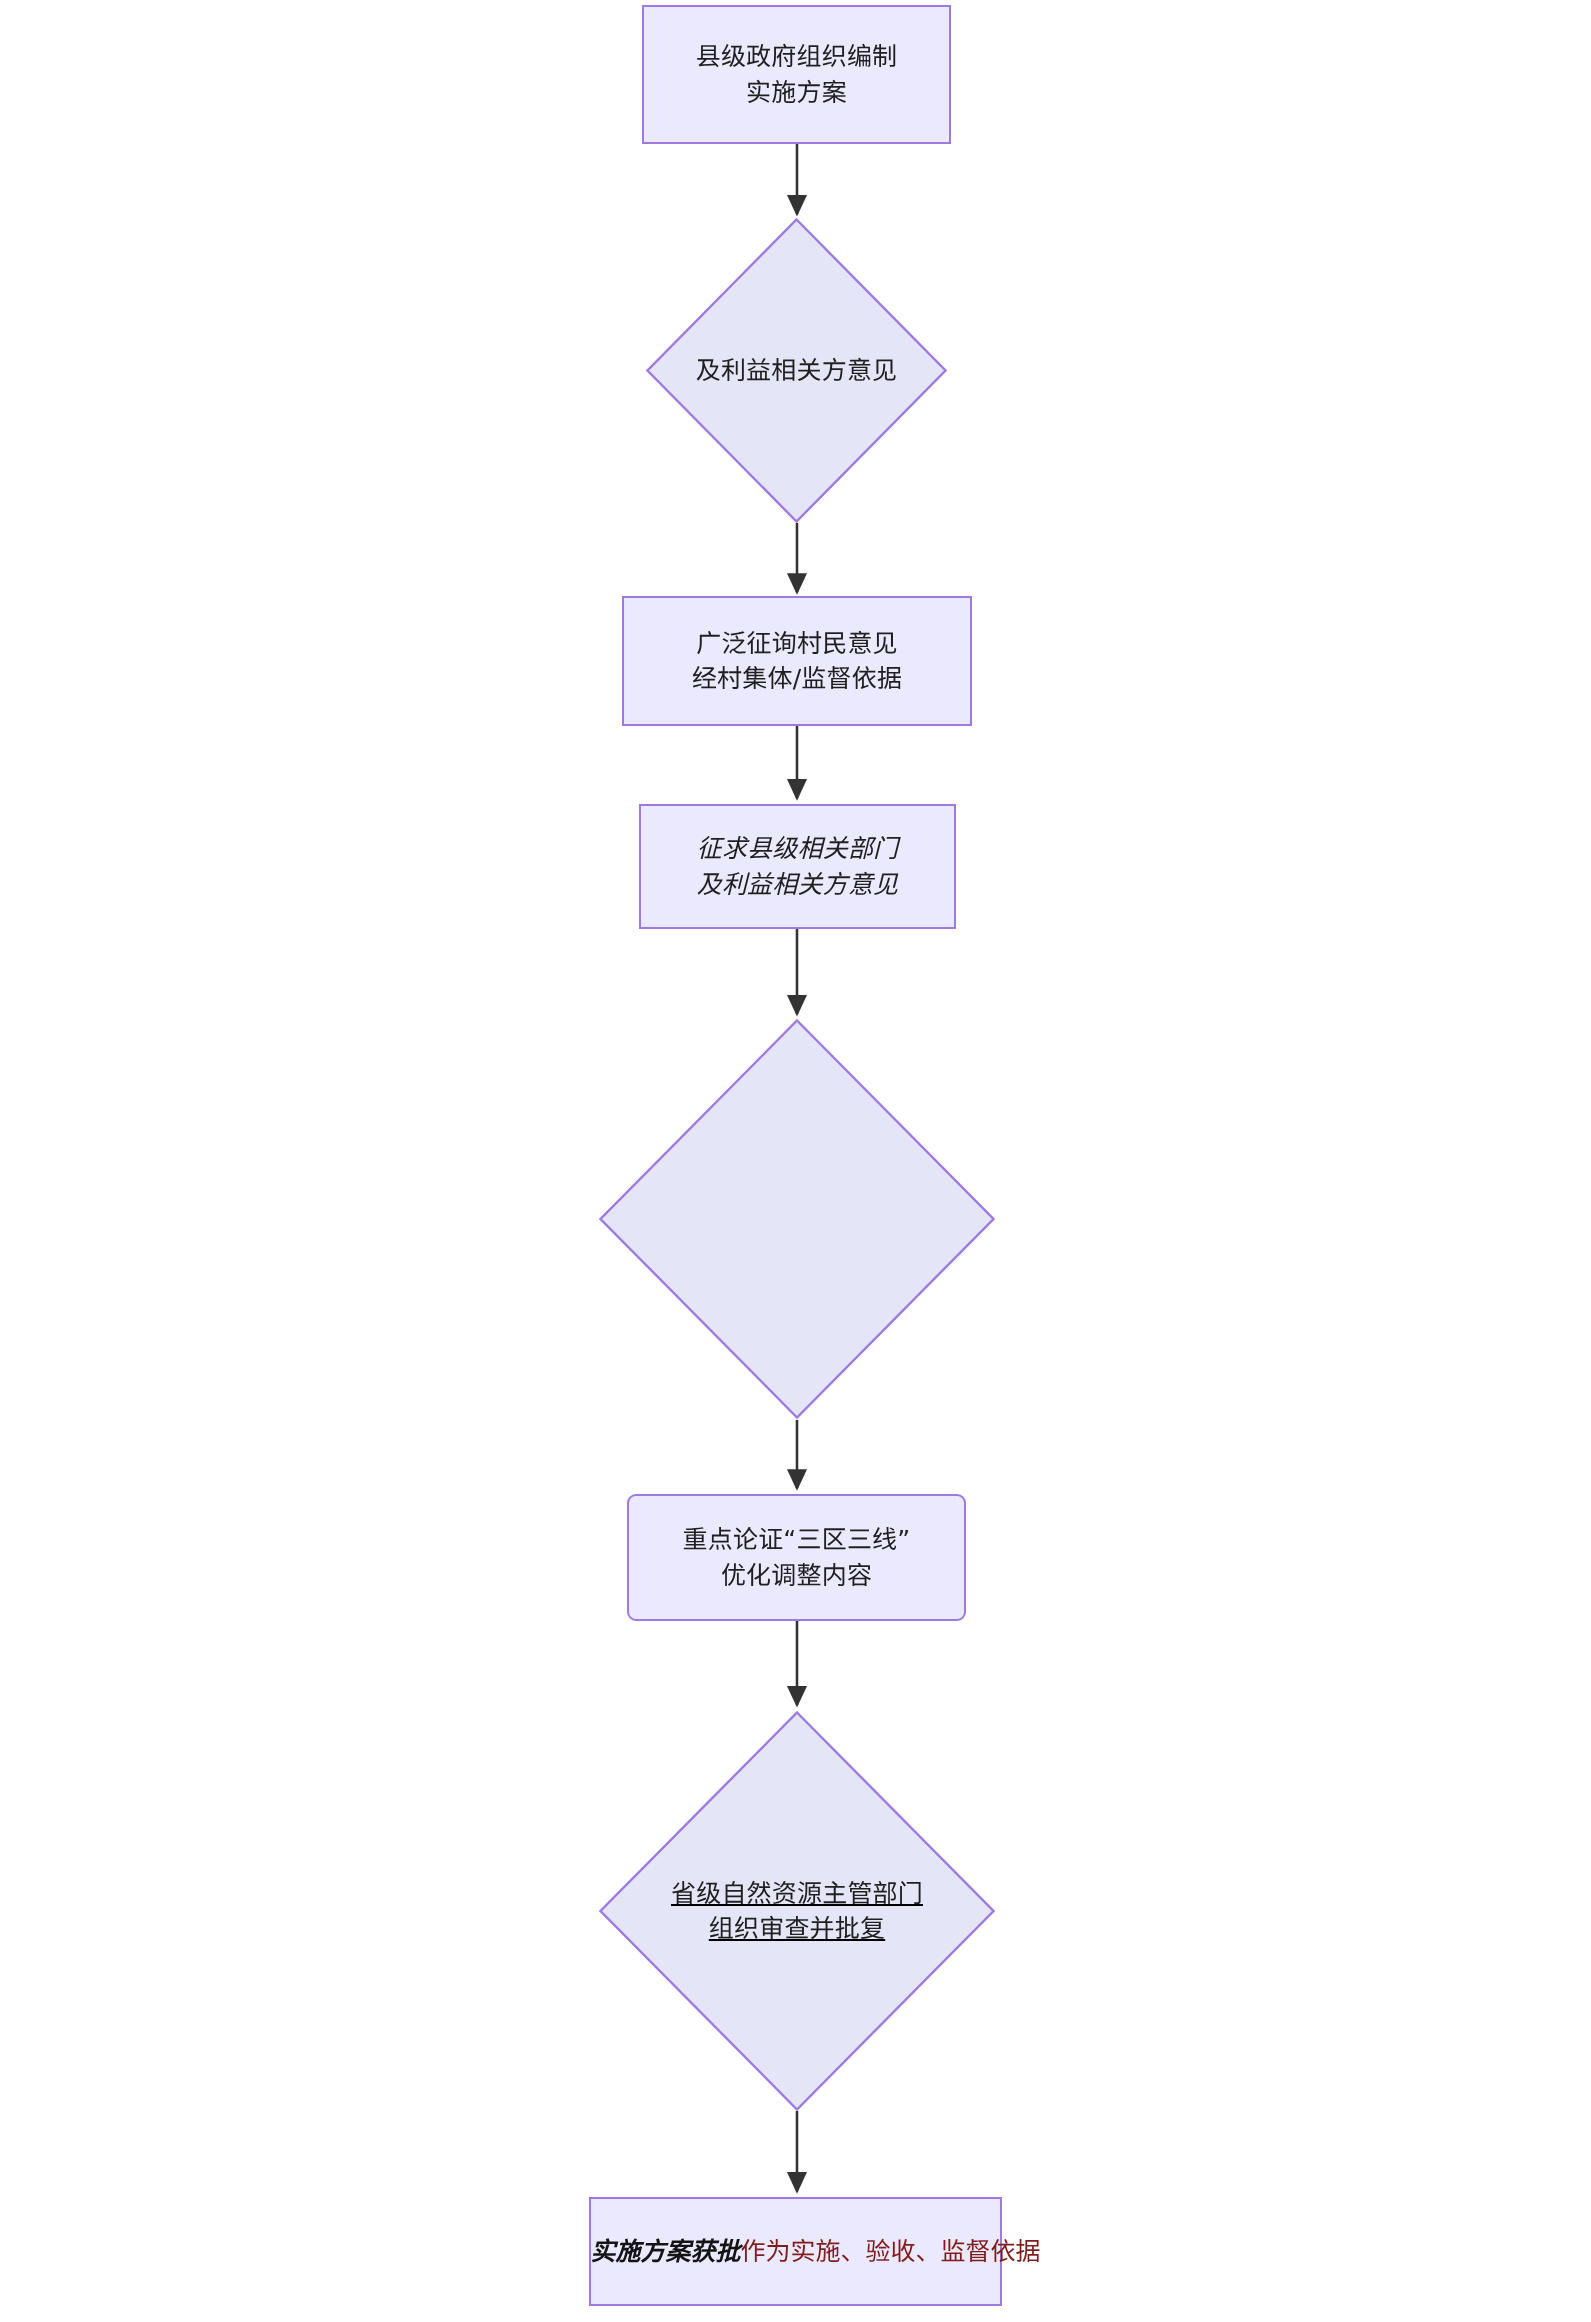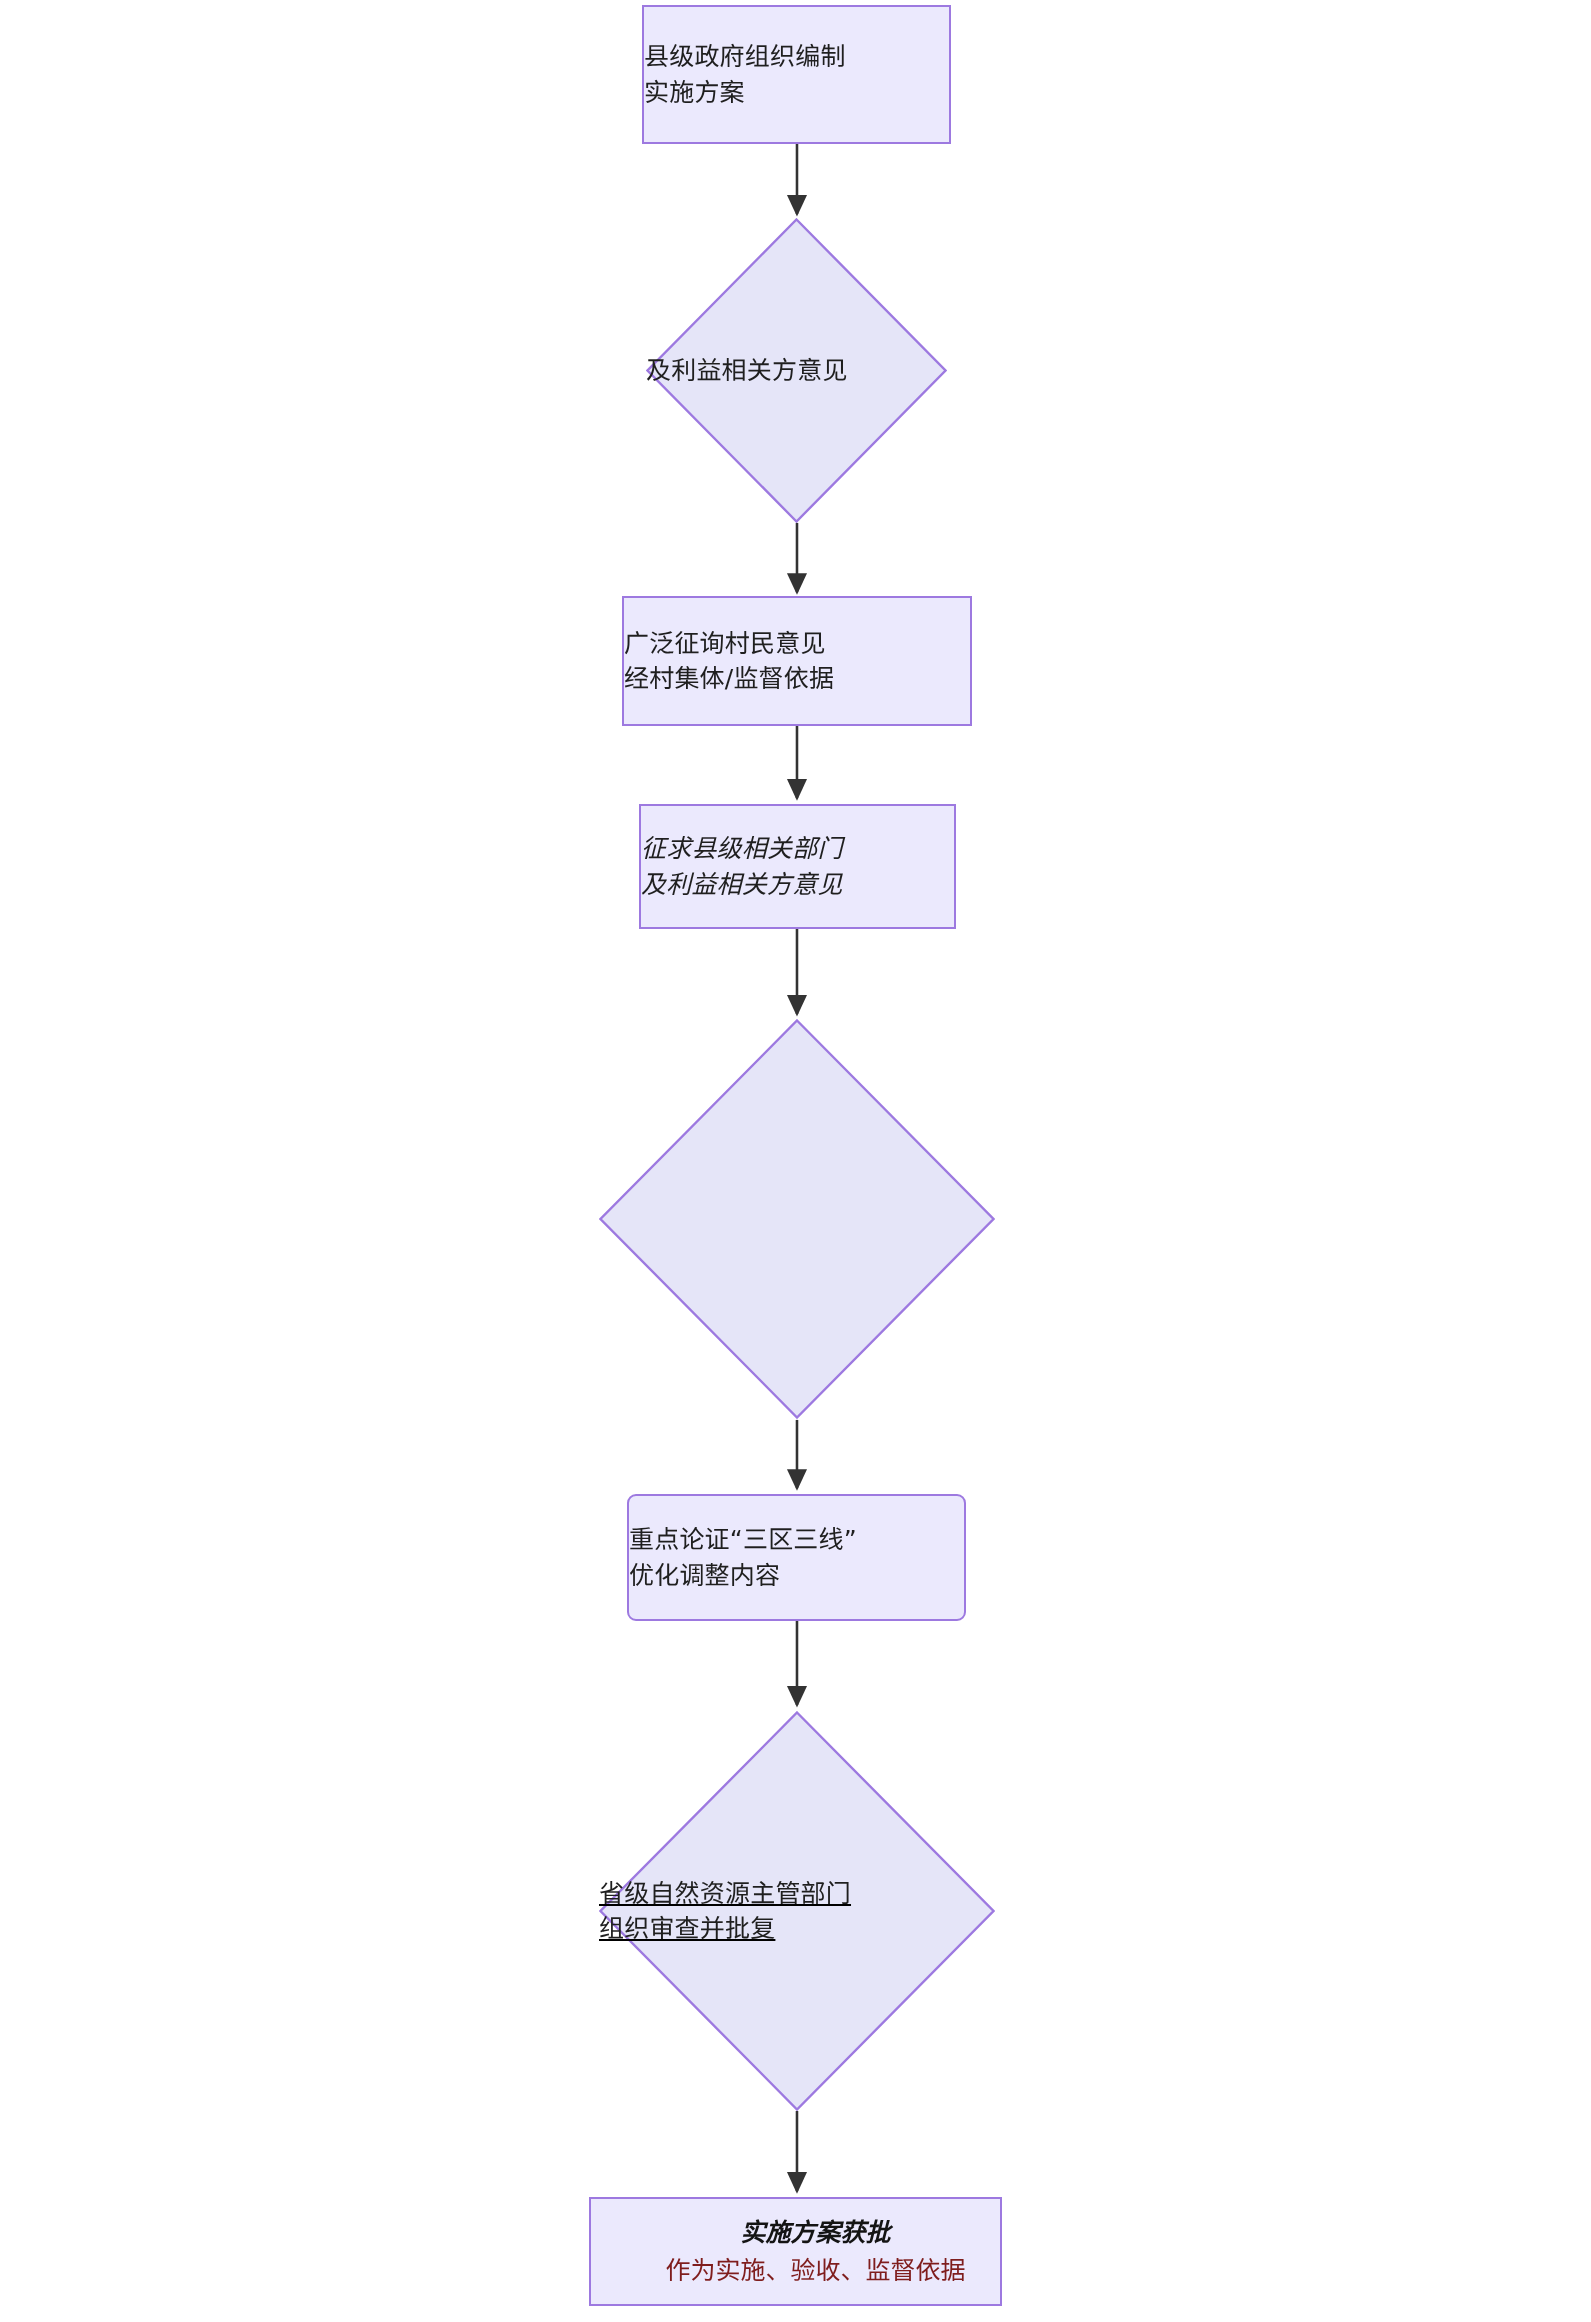--- a/index.html
+++ b/index.html
@@ -24,20 +24,21 @@
     top: 0;
     width: 1592px;
     height: 2323px;
   }
   .node {
     position: absolute;
     box-sizing: border-box;
     display: flex;
     align-items: center;
     justify-content: center;
+    text-align: center;
   }
   .node-label {
     display: block;
     width: 100%;
     color: #1f1f1f;
     line-height: 1.42;
     white-space: pre;
     letter-spacing: 0.2px;
   }
   
@@ -62,21 +63,21 @@
   }
   .decision .node-label {
     position: relative;
     z-index: 2;
     font-size: 25px;
   }
   
   .result {
     background: #ebe9fd;
     border: 2px solid #9d79e0;
-    flex-direction: column;
+    flex-direction: row;
     padding-left: 40px;
   }
   .result .result-title {
     font-size: 25px;
     font-weight: bold;
     font-style: italic;
     color: #141414;
     line-height: 1.5;
     white-space: pre;
   }

